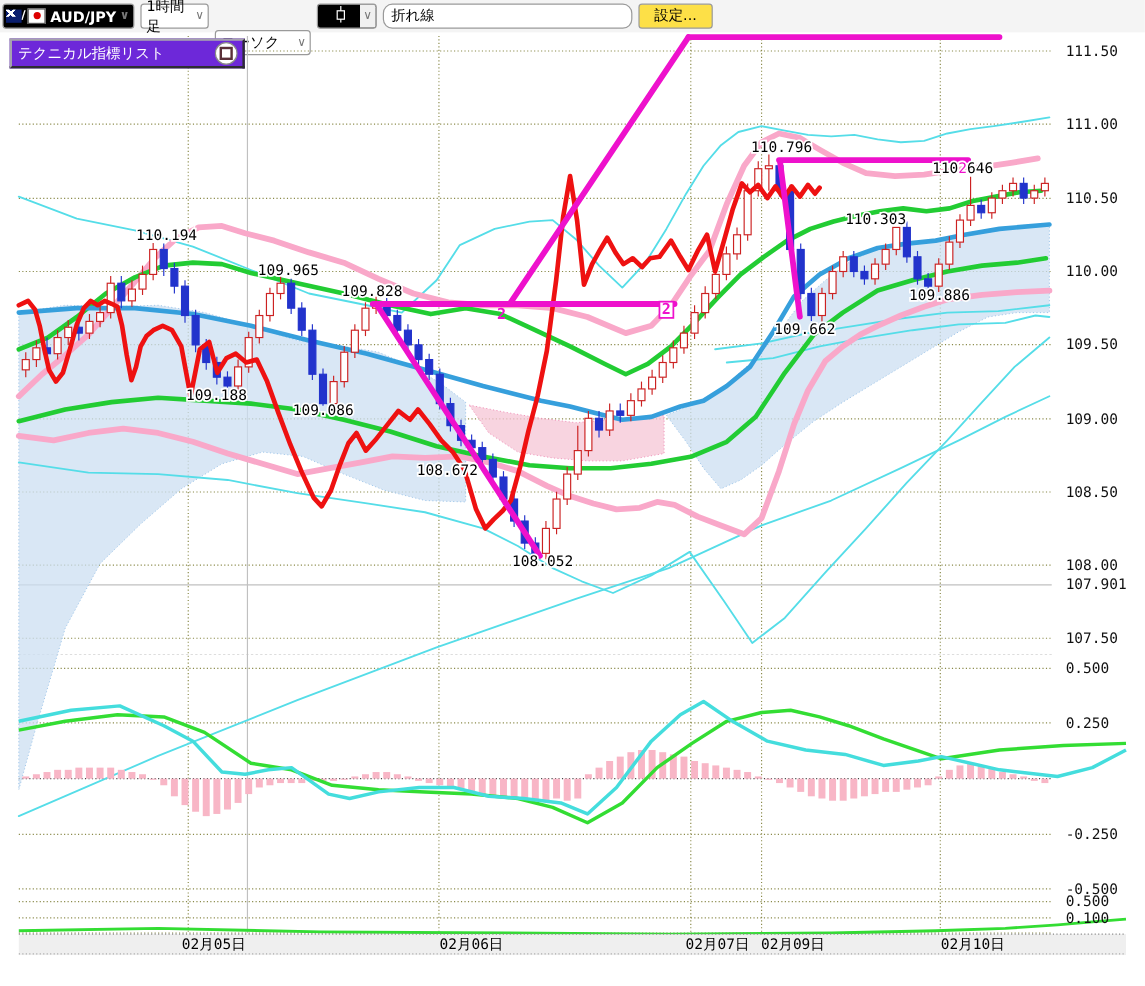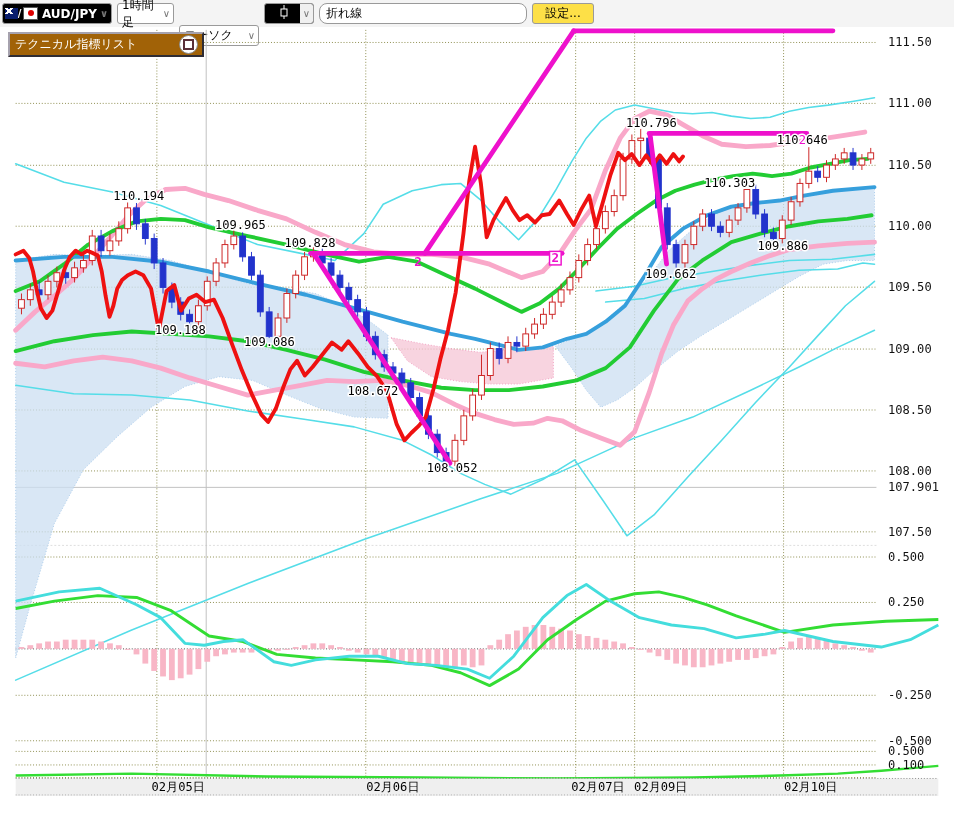--- a/index.html
+++ b/index.html
@@ -18,21 +18,21 @@
   .flag-jp{background:#fff;border:1px solid #555;}
   .flag-jp:before{content:"";position:absolute;left:4px;top:2px;width:6px;height:6px;border-radius:50%;background:#d00;}
   .slash{color:#fff;font-size:10px;}
   #tf-select{width:57px;padding-left:4px;}
   #type-select{width:80px;padding-left:4px;margin-top:44px;}
   #candle-select{width:50px;background:#000;}
   #candle-select .cglyph{margin-left:14px;}
   #line-field{width:208px;padding-left:6px;border-radius:8px;}
   #settings-button{width:62px;justify-content:center;background:#fde047;border-radius:3px;}
   #chart-wrap{position:absolute;left:0;top:27px;width:954px;height:795px;}
-  #float-panel{position:absolute;left:8px;top:5px;width:196px;height:25px;background:#a16207;
+  #float-panel{position:absolute;left:8px;top:5px;width:196px;height:25px;background:#6d28d9;
     border:2px solid;border-color:#a6a2ae #2e2c34 #2e2c34 #a6a2ae;box-sizing:border-box;
     display:flex;align-items:center;color:#fff;font-size:12px;padding-left:5px;}
   #float-panel .rest-btn{margin-left:auto;margin-right:4px;width:17px;height:17px;border-radius:50%;
     background:#fff;border:1px solid #888;display:flex;align-items:center;justify-content:center;}
   #float-panel .rest-btn span{width:7px;height:7px;border:2px solid #5a3038;display:block;}
   svg text{font-family:"DejaVu Sans Mono","Liberation Mono",monospace;}
 </style>
 </head>
 <body>
 

